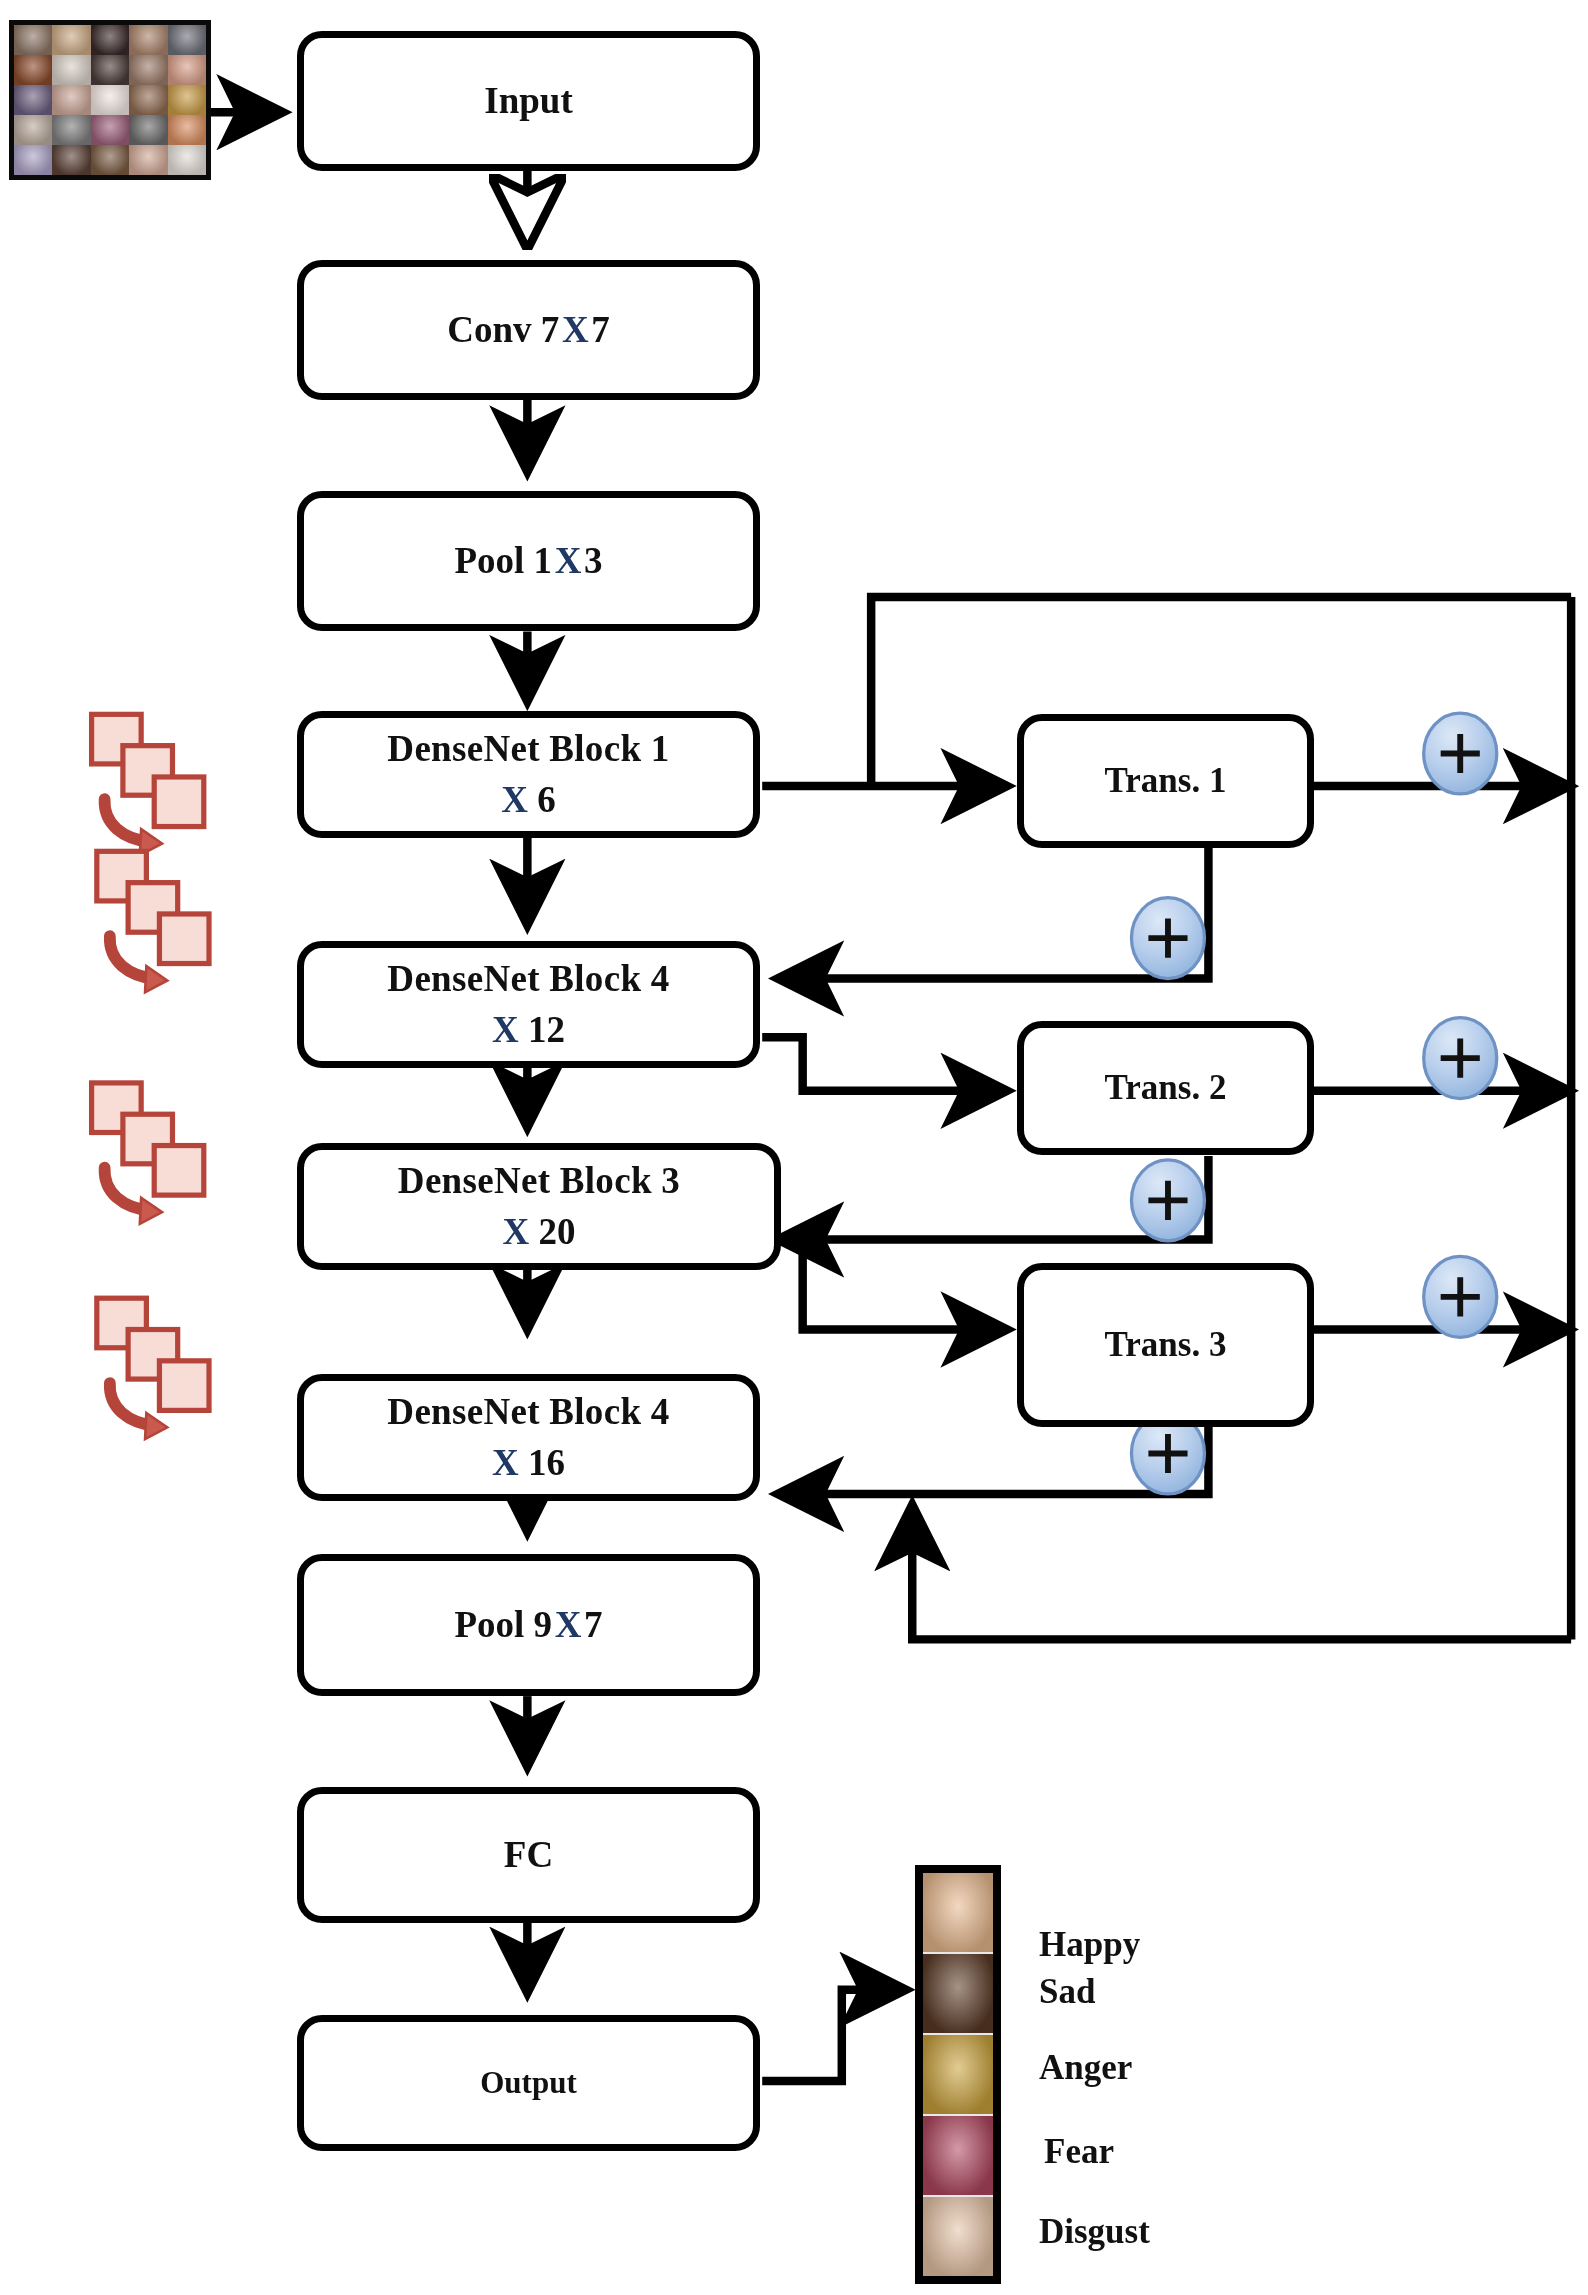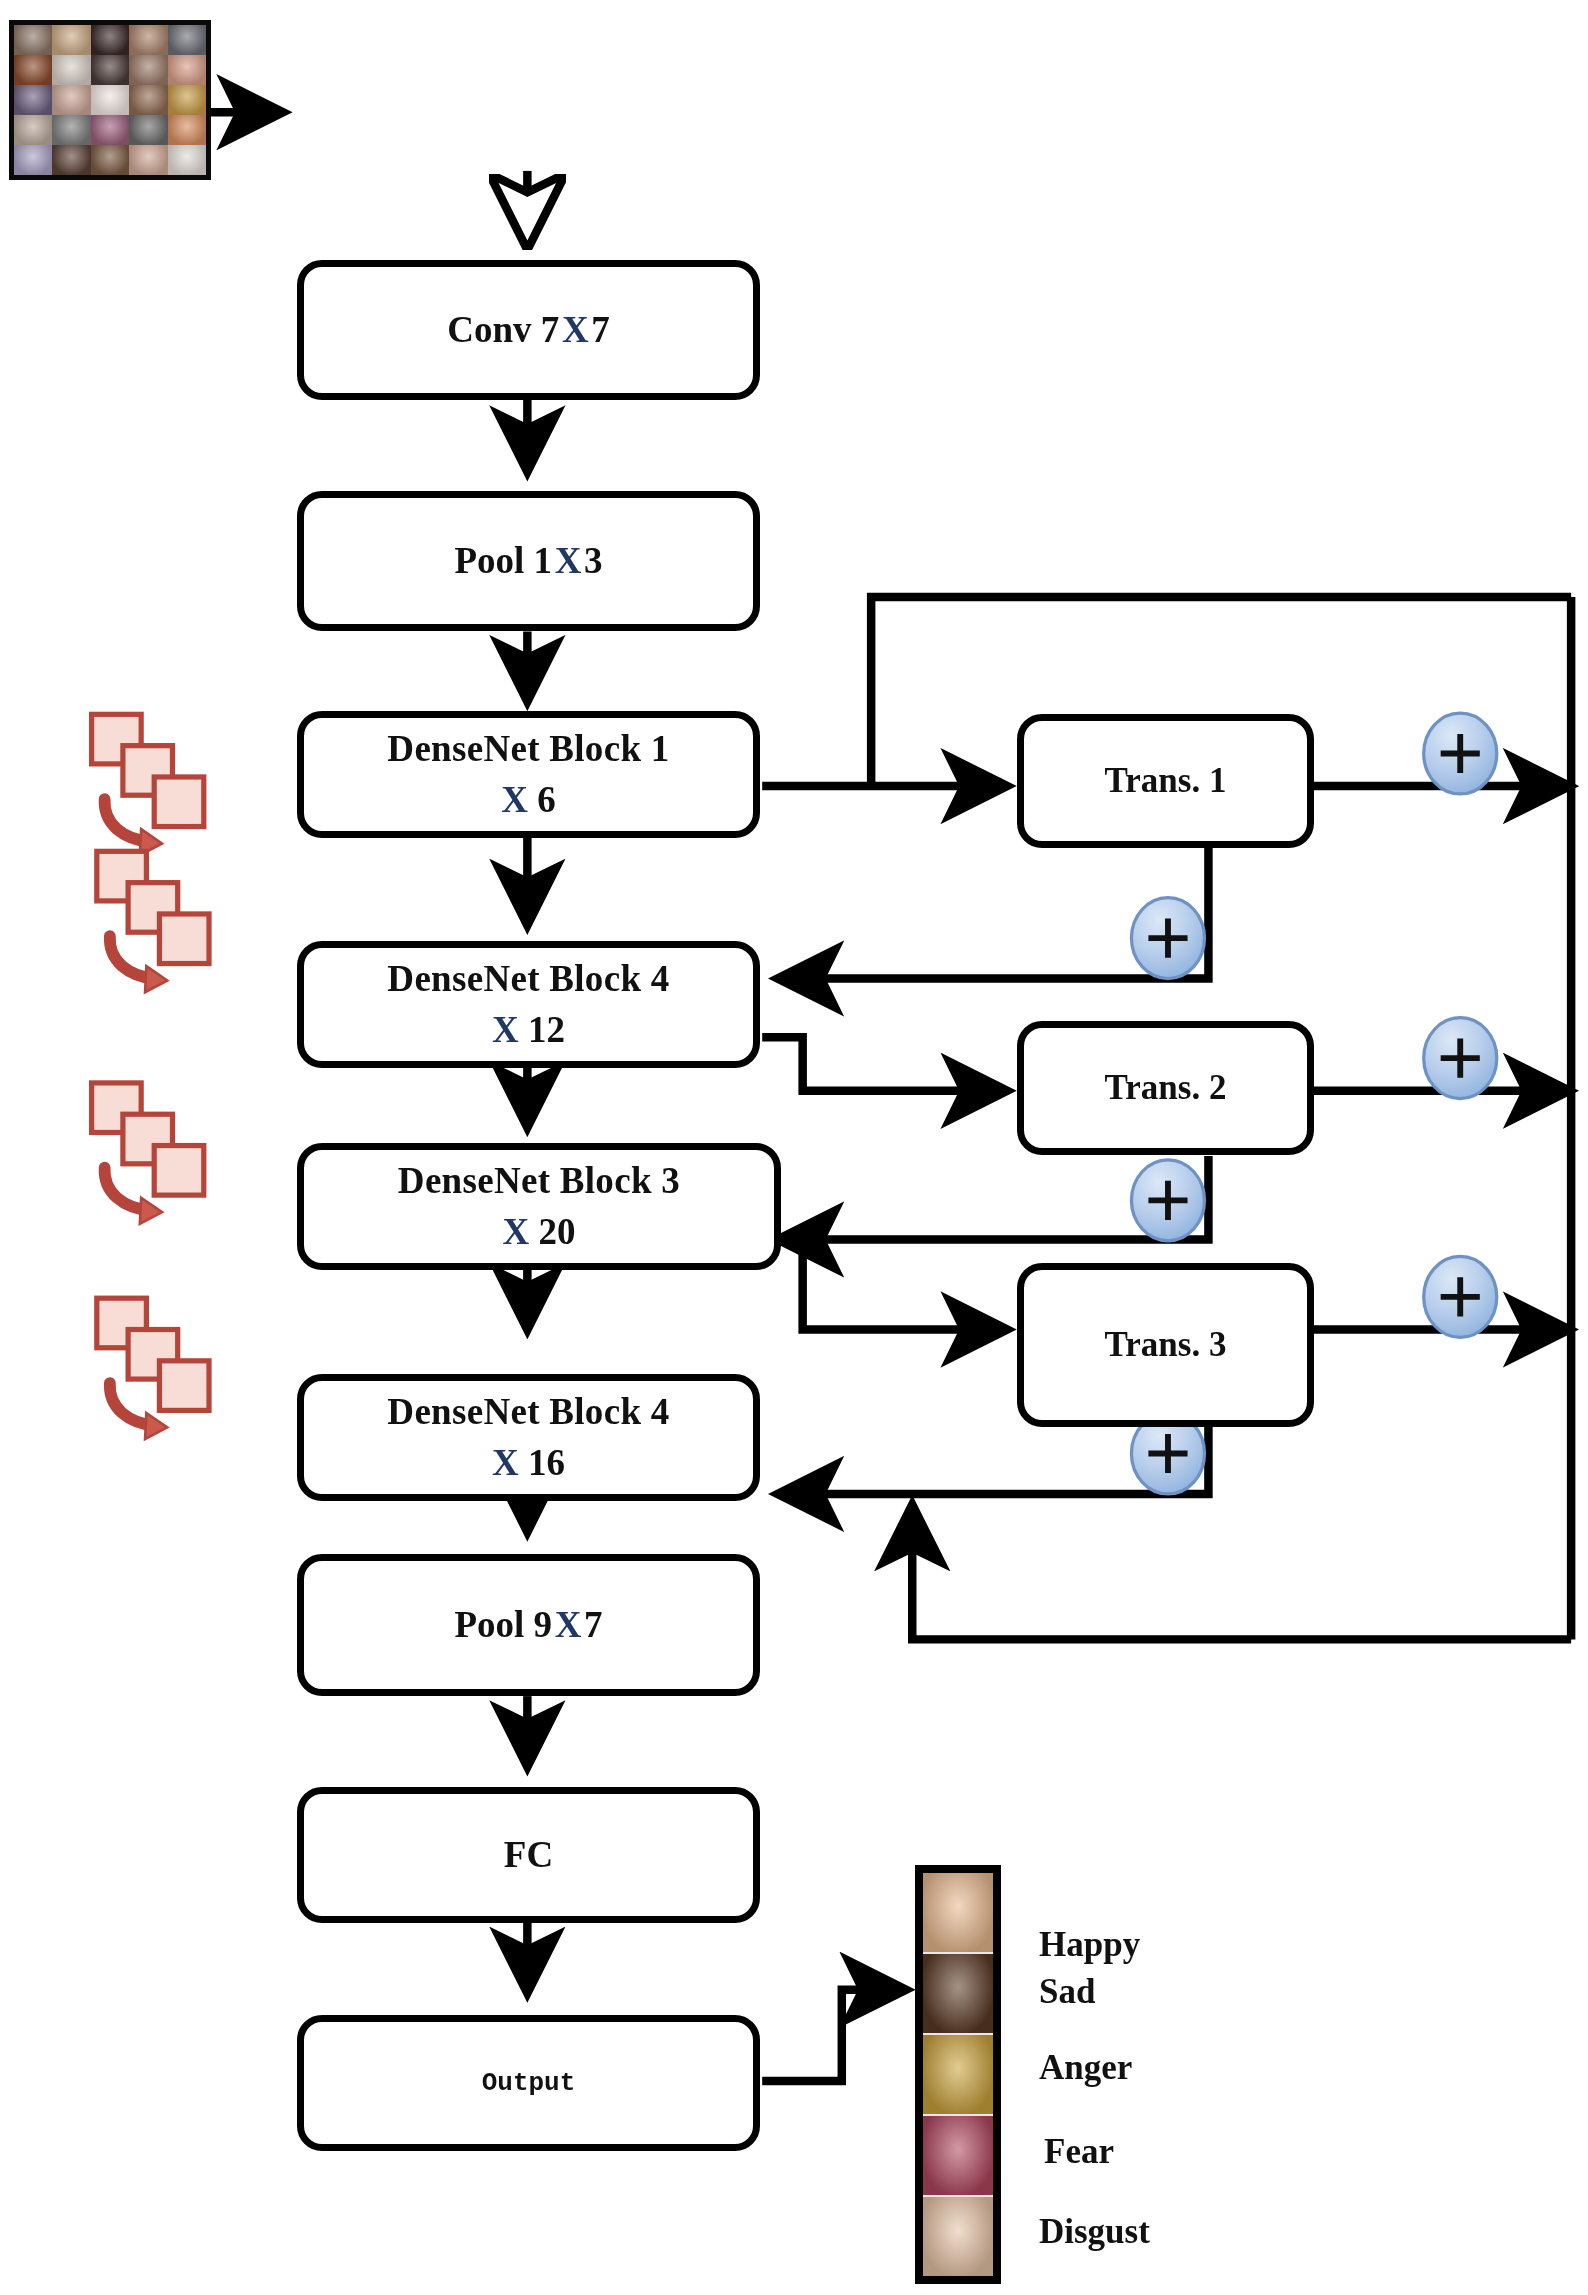--- a/index.html
+++ b/index.html
@@ -24,21 +24,21 @@
     font-weight:bold;
     color:#111;
     line-height:1.08;
     white-space:nowrap;
   }
   .line1{font-size:37px;letter-spacing:0.3px;}
   .line2{font-size:37px;margin-top:11.7px;}
   .xmark{color:#1f3864;font-weight:bold;}
   .plain{font-size:37px;}
   .trans .nlabel{font-size:35px;font-weight:bold;}
-  .out-node .nlabel{font-size:26px;font-weight:bold;font-family:Liberation Mono, monospace;}
+  .out-node .nlabel{font-size:31px;font-weight:bold;}
   .emolabel{
     position:absolute;
     font-family:"Liberation Serif", serif;
     font-weight:bold;
     font-size:35px;
     color:#111;
     white-space:nowrap;
   }
   .facegrid{
     position:absolute;
@@ -212,20 +212,23 @@
       <div class="facecell" style="background: radial-gradient(circle at 50% 38%, rgba(255, 255, 255, 0.42), rgba(0, 0, 0, 0.18) 72%), rgb(156, 95, 122);"></div>
       <div class="facecell" style="background: radial-gradient(circle at 50% 38%, rgba(255, 255, 255, 0.42), rgba(0, 0, 0, 0.18) 72%), rgb(107, 107, 107);"></div>
       <div class="facecell" style="background: radial-gradient(circle at 50% 38%, rgba(255, 255, 255, 0.42), rgba(0, 0, 0, 0.18) 72%), rgb(215, 140, 94);"></div>
       <div class="facecell" style="background: radial-gradient(circle at 50% 38%, rgba(255, 255, 255, 0.42), rgba(0, 0, 0, 0.18) 72%), rgb(169, 160, 196);"></div>
       <div class="facecell" style="background: radial-gradient(circle at 50% 38%, rgba(255, 255, 255, 0.42), rgba(0, 0, 0, 0.18) 72%), rgb(92, 66, 56);"></div>
       <div class="facecell" style="background: radial-gradient(circle at 50% 38%, rgba(255, 255, 255, 0.42), rgba(0, 0, 0, 0.18) 72%), rgb(122, 91, 66);"></div>
       <div class="facecell" style="background: radial-gradient(circle at 50% 38%, rgba(255, 255, 255, 0.42), rgba(0, 0, 0, 0.18) 72%), rgb(207, 167, 149);"></div>
       <div class="facecell" style="background: radial-gradient(circle at 50% 38%, rgba(255, 255, 255, 0.42), rgba(0, 0, 0, 0.18) 72%), rgb(226, 220, 214);"></div>
     </div>
 
+  <div class="node" style="left:297px;top:31px;width:463px;height:140px;">
+    <div class="nlabel plain">Input</div>
+  </div>
 
   <div class="node" style="left:297px;top:260px;width:463px;height:140px;">
     <div class="nlabel">
       <span class="plain">Conv 7</span>
       <span class="plain xmark">X</span>
       <span class="plain">7</span>
     </div>
   </div>
 
   <div class="node" style="left:297px;top:491px;width:463px;height:140px;">

